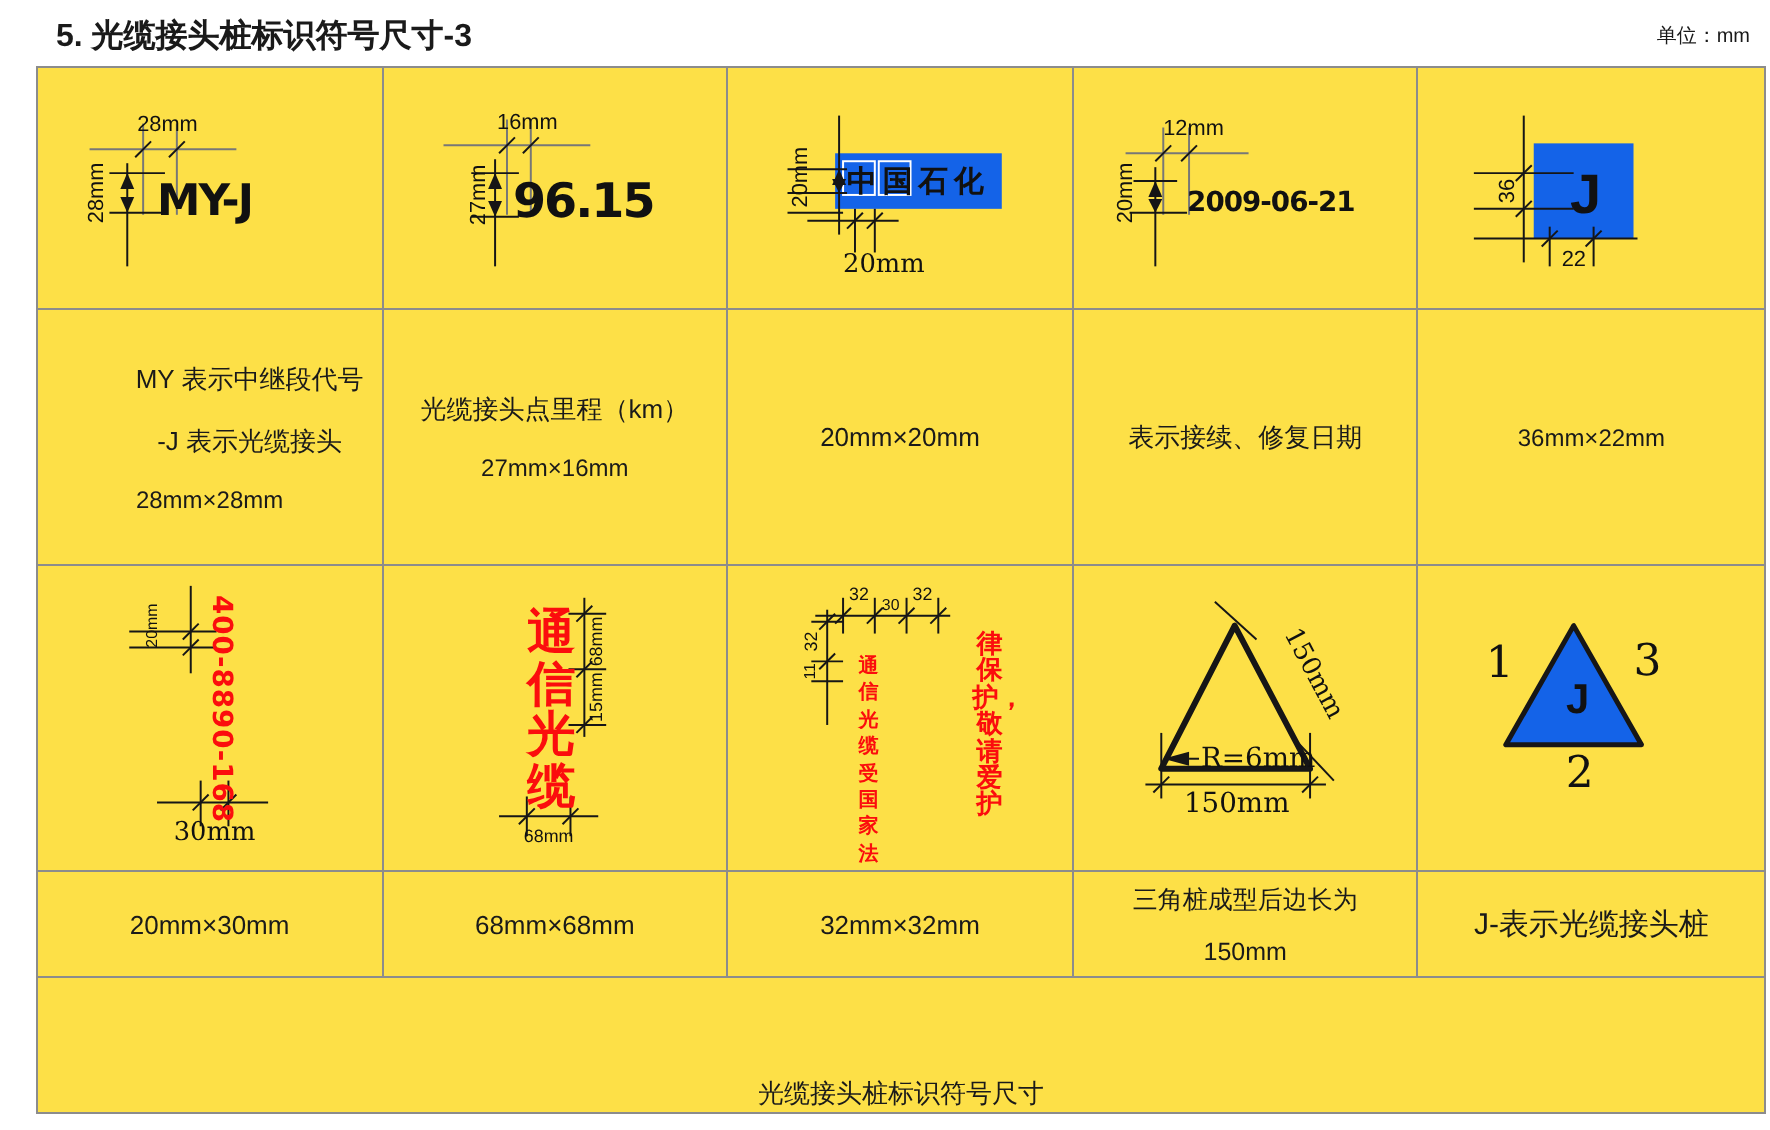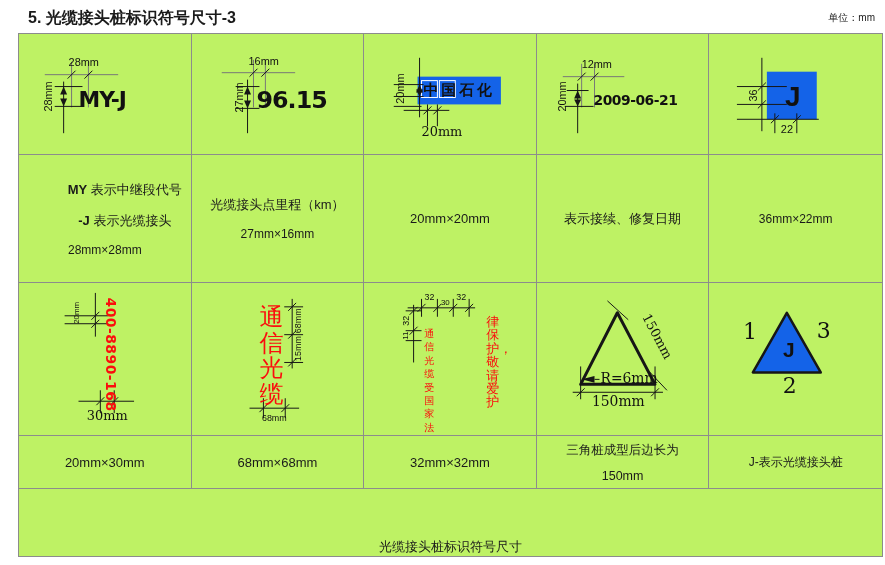--- a/index.html
+++ b/index.html
@@ -3,42 +3,42 @@
 <meta charset="utf-8">
 <style>
   html,body{margin:0;padding:0;background:#ffffff;}
   body{width:885px;height:565px;font-family:"Liberation Sans",sans-serif;color:#1a1a1a;position:relative;overflow:hidden;}
   .page{position:absolute;inset:0;background:#fff;}
   .page-title{position:absolute;left:28px;top:8px;font-size:16px;font-weight:bold;}
   .unit-label{position:absolute;right:10px;top:11px;font-size:10px;}
   .tbl{position:absolute;left:18px;top:33px;width:863px;display:grid;
        grid-template-columns:repeat(5,1fr);
        grid-template-rows:121px 128px 153px 53px 67px;
-       border:1px solid #8c8c8c;background:#bef264;}
+       border:1px solid #8c8c8c;background:#fde047;}
   .cell{border-right:1px solid #8c8c8c;border-bottom:1px solid #8c8c8c;box-sizing:border-box;position:relative;}
   .cap{display:flex;flex-direction:column;align-items:center;justify-content:center;text-align:center;font-size:13px;gap:13px;padding:2px;}
   .cap-small{font-size:12px;}
-  .b{font-weight:bold;margin-left:40px;}
+  .b{font-weight:normal;margin-left:40px;}
   .last-col{border-right:none;}
   .footer-cell{grid-column:1/-1;border-right:none;border-bottom:none;display:flex;align-items:flex-end;justify-content:center;font-size:13px;}
   .dcell svg{position:absolute;inset:0;width:100%;height:100%;}
   
   text{font-family:"Liberation Sans",sans-serif;fill:#111;}
   .dim{font-size:11px;}
   .dims{font-size:9px;}
   .dimxs{font-size:8px;}
   .dimSerif{font-family:"DejaVu Serif",serif;font-size:13px;}
   .dimSerifL{font-family:"DejaVu Serif",serif;font-size:14px;}
   .sym{font-family:"DejaVu Sans",sans-serif;font-weight:bold;fill:#111;}
   .serifNum{font-family:"DejaVu Serif",serif;font-size:22px;}
   line.g{stroke:#777;stroke-width:1;}
   line.k{stroke:#161616;stroke-width:1;}
   .wbox{fill:none;stroke:#ffffff;stroke-width:1;}
   
-  .vtext{position:absolute;color:#fb0d0d;font-weight:normal;word-break:break-all;line-height:1;font-family:"Liberation Sans",sans-serif;}
+  .vtext{position:absolute;color:#fb0d0d;font-weight:bold;word-break:break-all;line-height:1;font-family:"Liberation Sans",sans-serif;text-align:right;}
   .vt-big{left:68px;top:21px;width:28px;font-size:24px;line-height:25.5px;}
   .vt-a{left:60px;top:44px;width:15px;font-size:10px;line-height:13.4px;}
   .vt-b{left:90px;top:32px;width:15px;font-size:13px;line-height:13.4px;margin-left:32px;}
   .redsym{fill:#fb0d0d;font-weight:bold;font-family:"DejaVu Sans",sans-serif;}
 </style>
 </head>
 <body>
 
 <div class="page">
   <div class="page-title">5. 光缆接头桩标识符号尺寸-3</div>
@@ -278,21 +278,21 @@
     <div class="cell cap">
       <div>68mm×68mm</div>
     </div>
     <div class="cell cap">
       <div>32mm×32mm</div>
     </div>
     <div class="cell cap" style="gap:10px;font-size:12.5px;text-align:right;">
       <div>三角桩成型后边长为</div>
       <div>150mm</div>
     </div>
-    <div class="cell cap last-col" style="font-size:12px;">
+    <div class="cell cap last-col" style="font-size:15px;">
       <div>J-表示光缆接头桩</div>
     </div>
 
     <div class="cell footer-cell">
       <div>光缆接头桩标识符号尺寸</div>
     </div>
 
   </div>
 </div>
 

